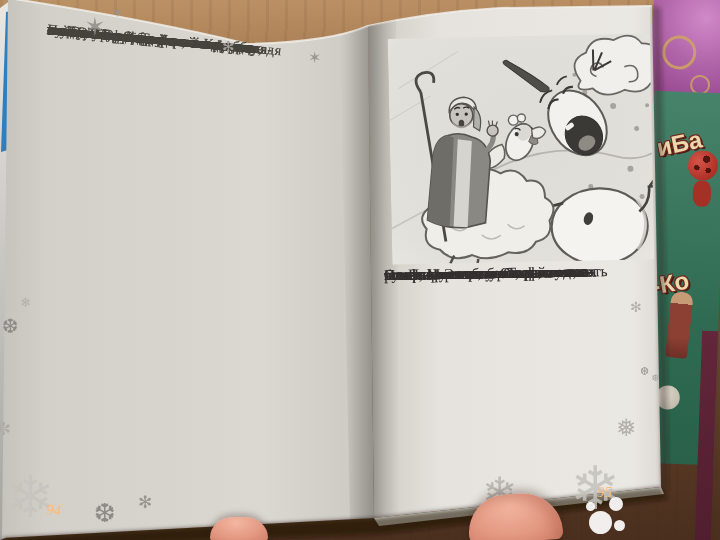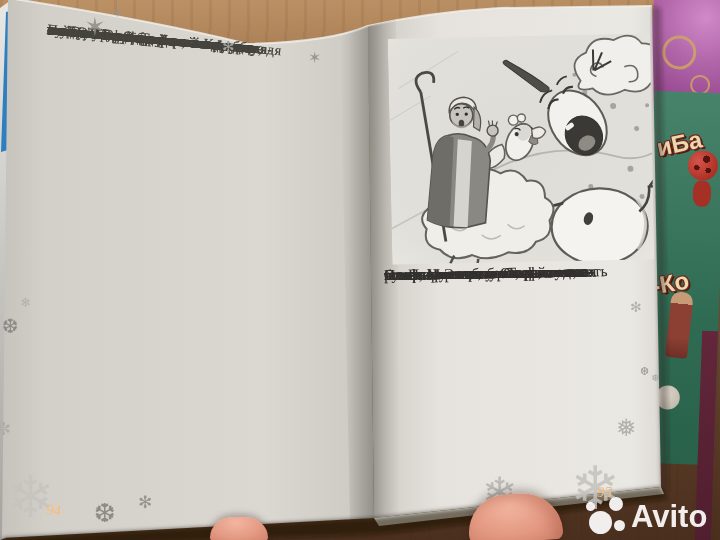--- a/index.html
+++ b/index.html
@@ -318,16 +318,15 @@
   <div class="pagenum" id="pn95">95</div>
 
   <div class="finger f1"></div>
   <div class="finger f2"></div>
 
   <div class="watermark">
     <span class="dot d1"></span>
     <span class="dot d2"></span>
     <span class="dot d3"></span>
     <span class="dot d4"></span>
-    <span class="wm-text">Avito</span>
   </div>
 
 </div>
 
 </body></html>

